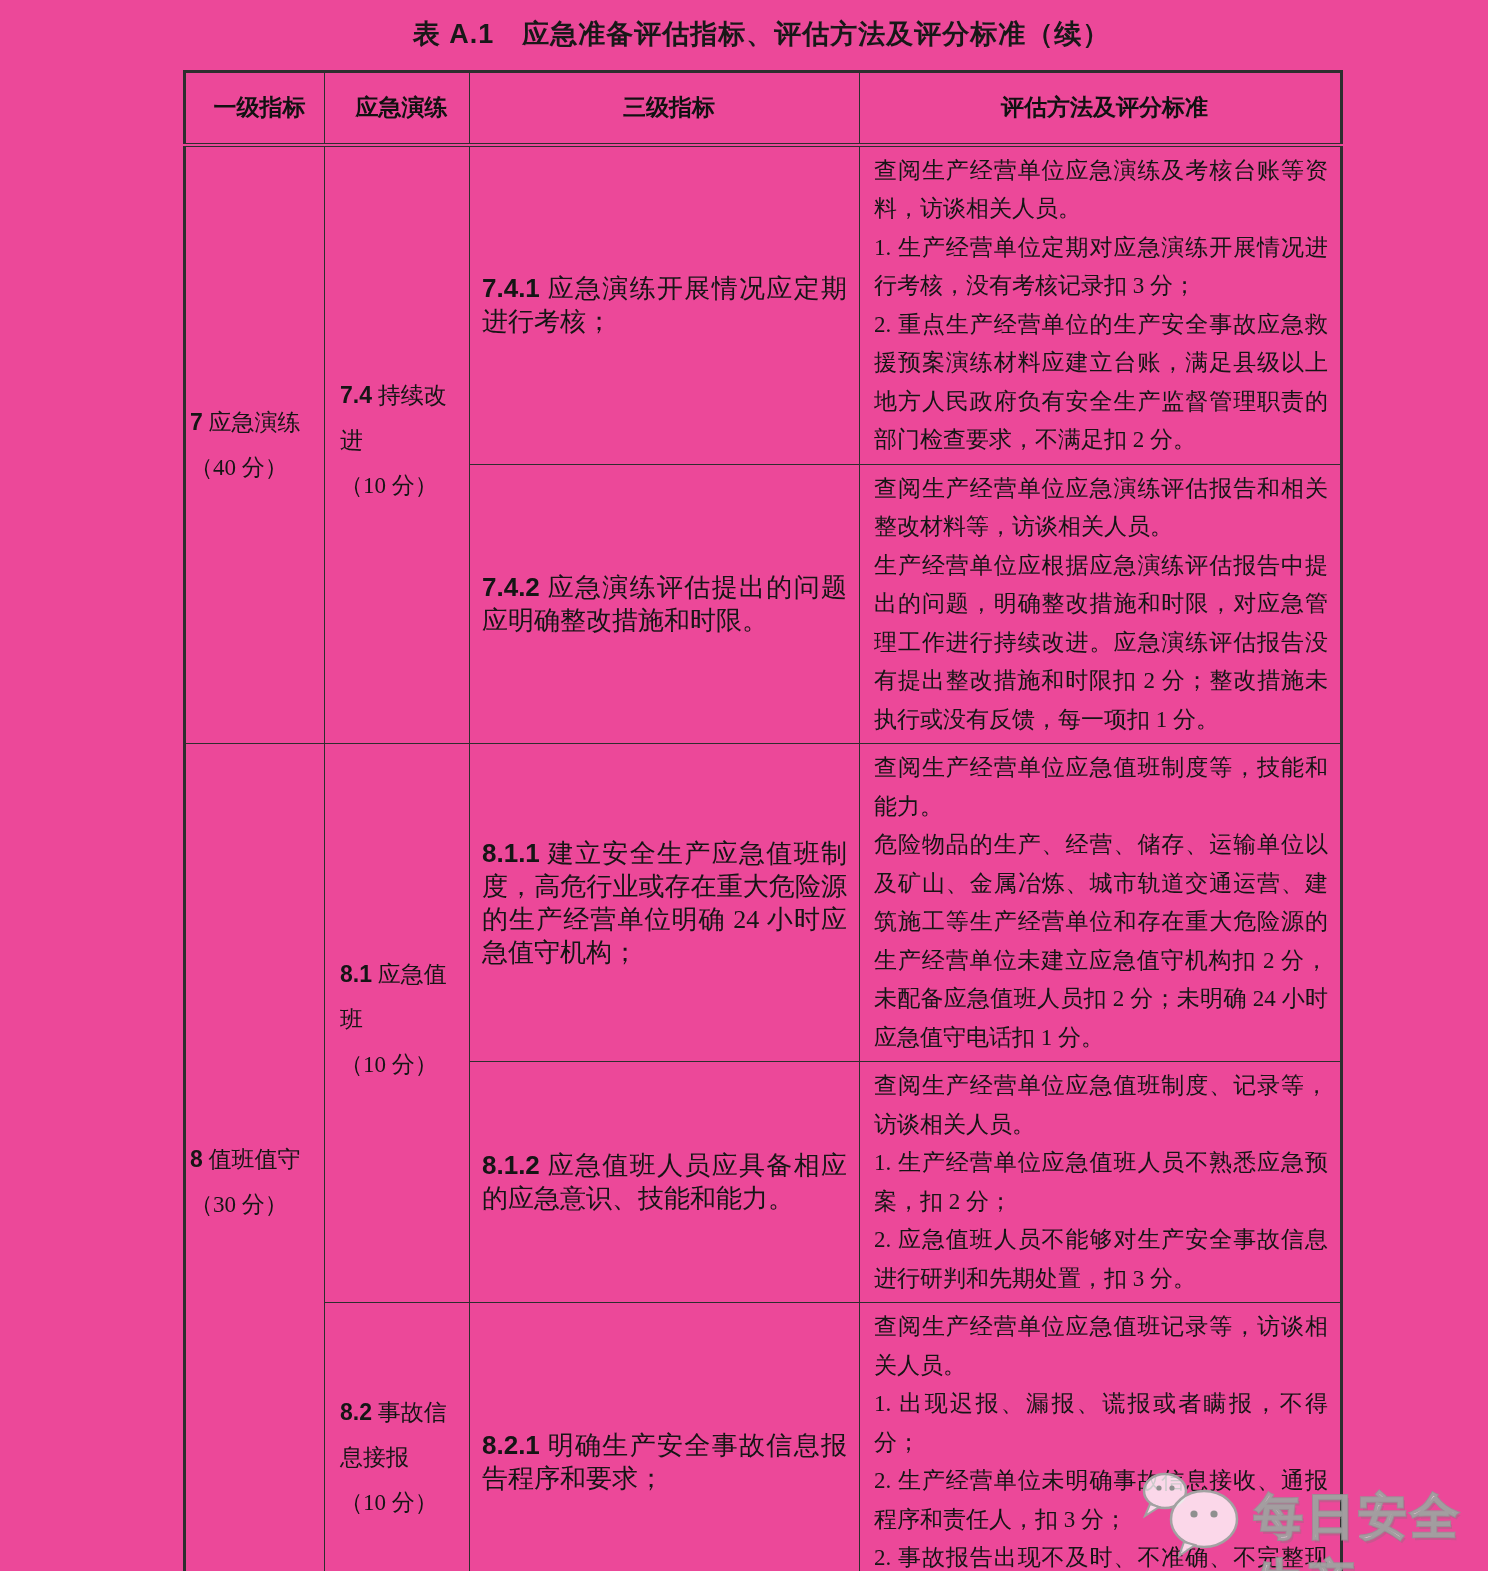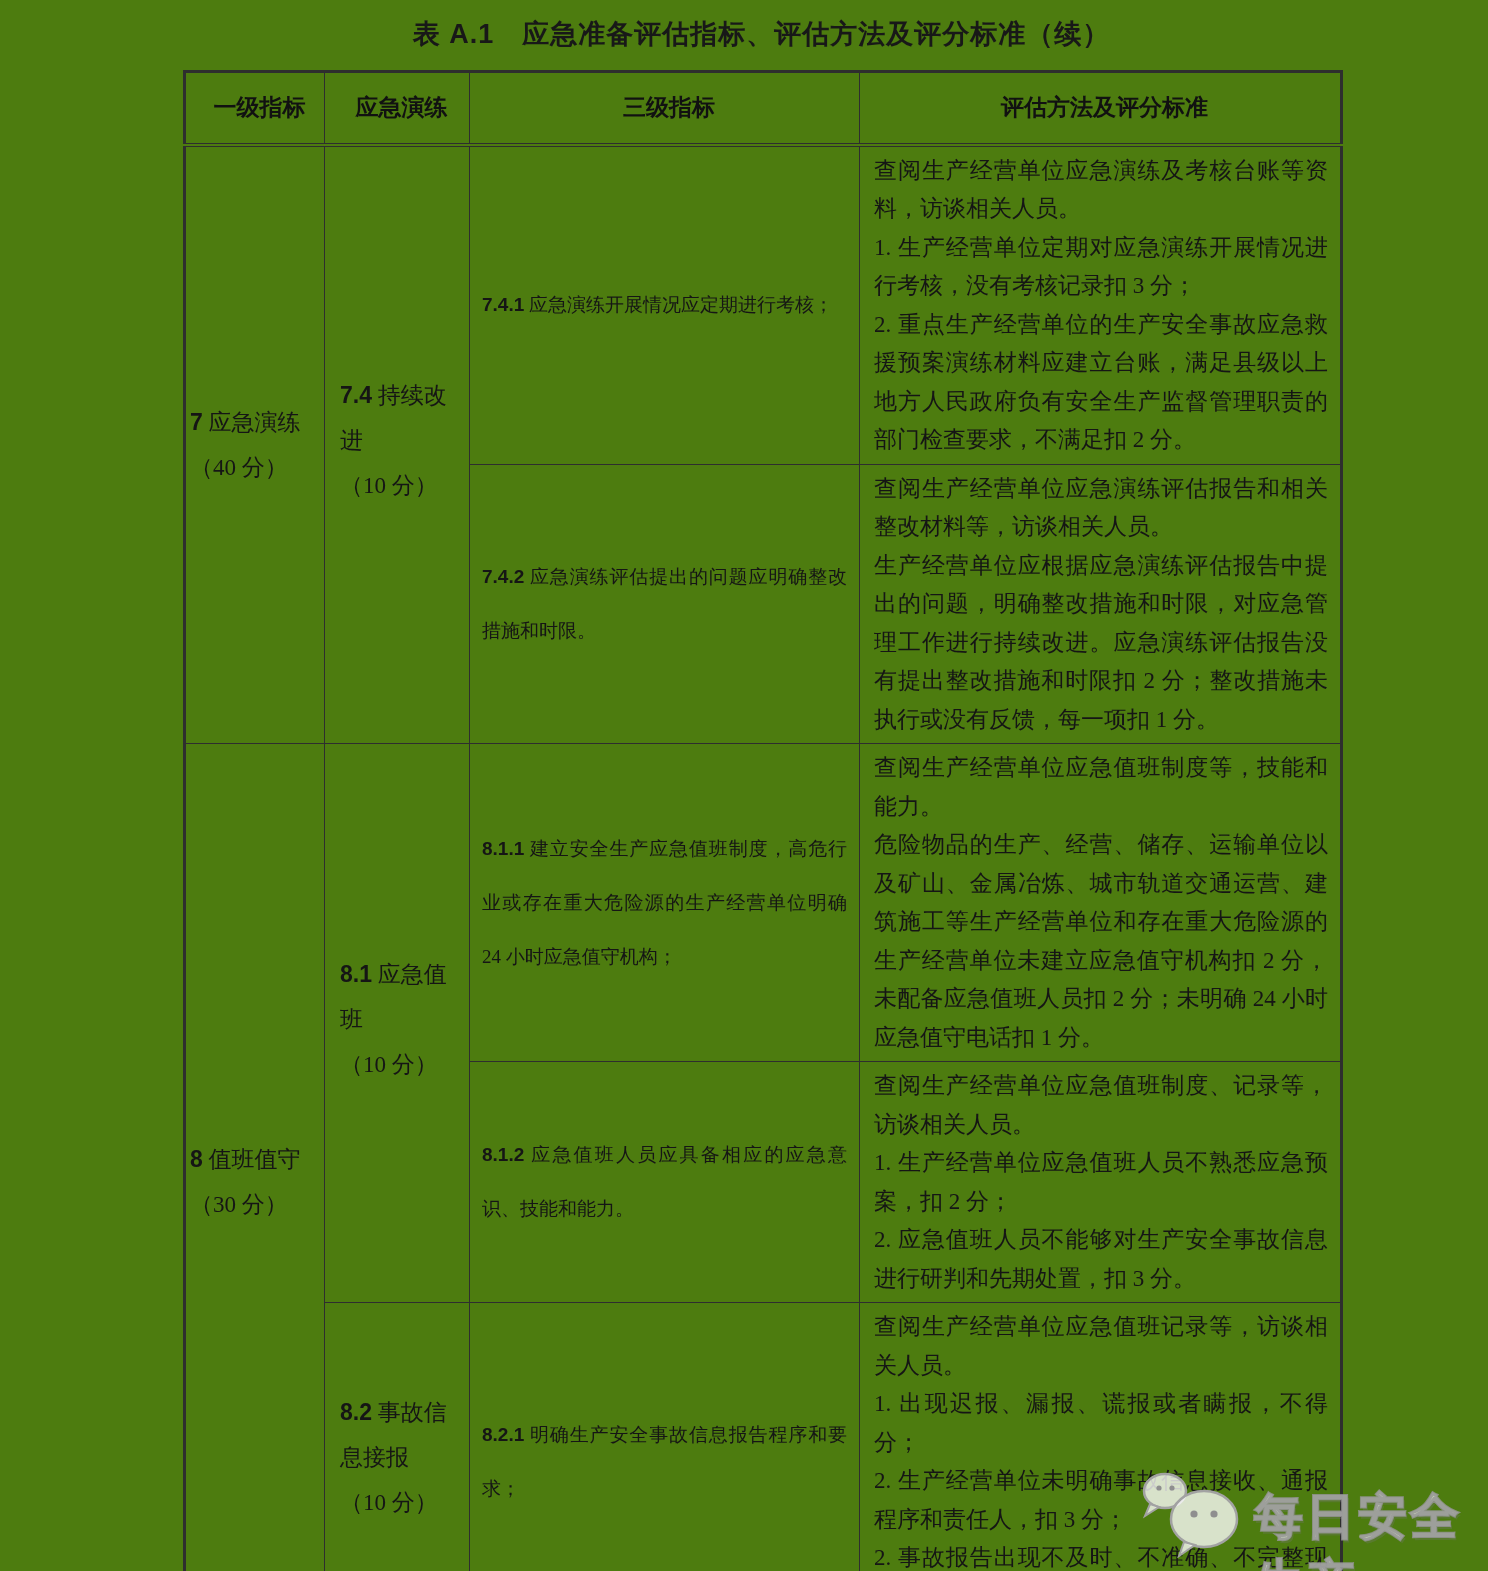--- a/index.html
+++ b/index.html
@@ -1,29 +1,29 @@
 <!DOCTYPE html>
 <html><head>
 <meta charset="utf-8">
 <style>
   html,body{margin:0;padding:0;background:#ffffff;}
-  .page{position:relative;width:1488px;height:1571px;background:#4d7c0f;overflow:hidden;
+  .page{position:relative;width:1488px;height:1571px;background:#ec4899;overflow:hidden;
         font-family:"Liberation Serif",serif;color:#151515;}
   .doc-title{position:absolute;top:16px;left:183px;width:1157px;text-align:center;
         font-family:"Liberation Sans",sans-serif;font-weight:bold;font-size:27px;color:#181818;
         letter-spacing:1px;}
   table.eval{position:absolute;top:70px;left:183px;width:1157px;border-collapse:collapse;
         table-layout:fixed;border:3px solid #2e2e2e;}
   td,th{border:1.5px solid #2e2e2e;box-sizing:border-box;overflow:hidden;padding-left:10px;}
   thead th{height:73px;border-bottom:4px double #2e2e2e;vertical-align:middle;text-align:center;
         font-family:"Liberation Sans",sans-serif;font-weight:bold;font-size:23px;color:#111;}
   .c1{vertical-align:middle;font-size:23px;line-height:45px;padding:0 4px;}
   .c2{vertical-align:middle;text-align:left;font-size:23px;line-height:45px;
         padding:0 6px 8px 15px;}
-  .c3{vertical-align:middle;text-align:justify;font-size:19px;line-height:54px;
+  .c3{vertical-align:middle;text-align:justify;font-size:26px;line-height:33px;
         padding:8px 12px;}
   .c4{vertical-align:top;text-align:justify;font-size:23px;line-height:38.5px;
         padding:5px 12px 4px 14px;}
   .c4 p{margin:0;text-align:justify;font-family:Liberation Serif, serif;}
   .num{font-family:"Liberation Sans",sans-serif;font-weight:bold;}
   .wrapname{white-space:pre-line;}
   .scoreline{white-space:pre-line;}
   
   .watermark{position:absolute;left:1134px;top:1466px;display:flex;align-items:flex-start;
         pointer-events:none;z-index:5;}

